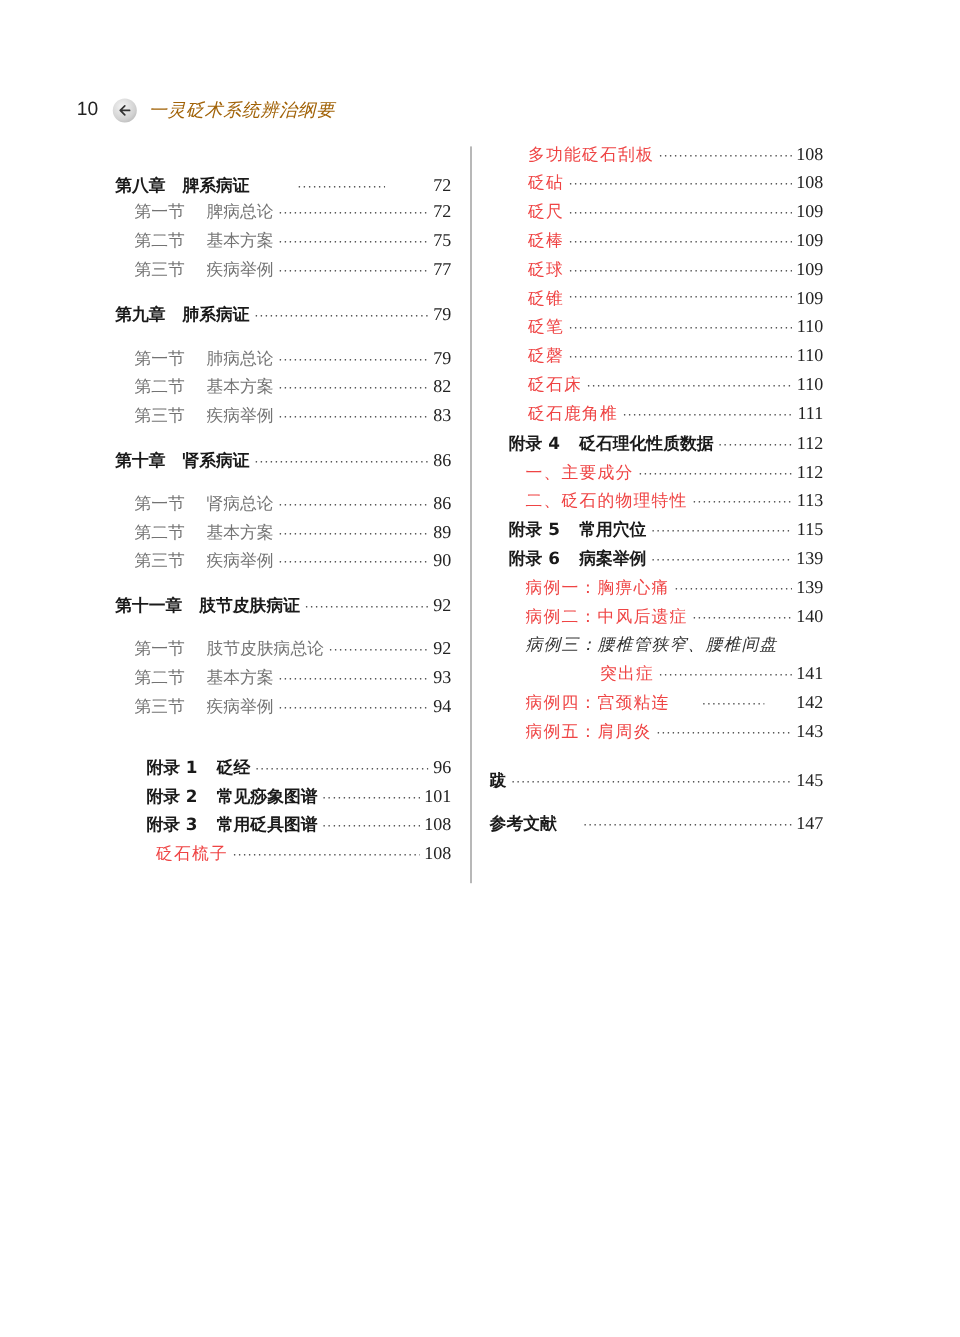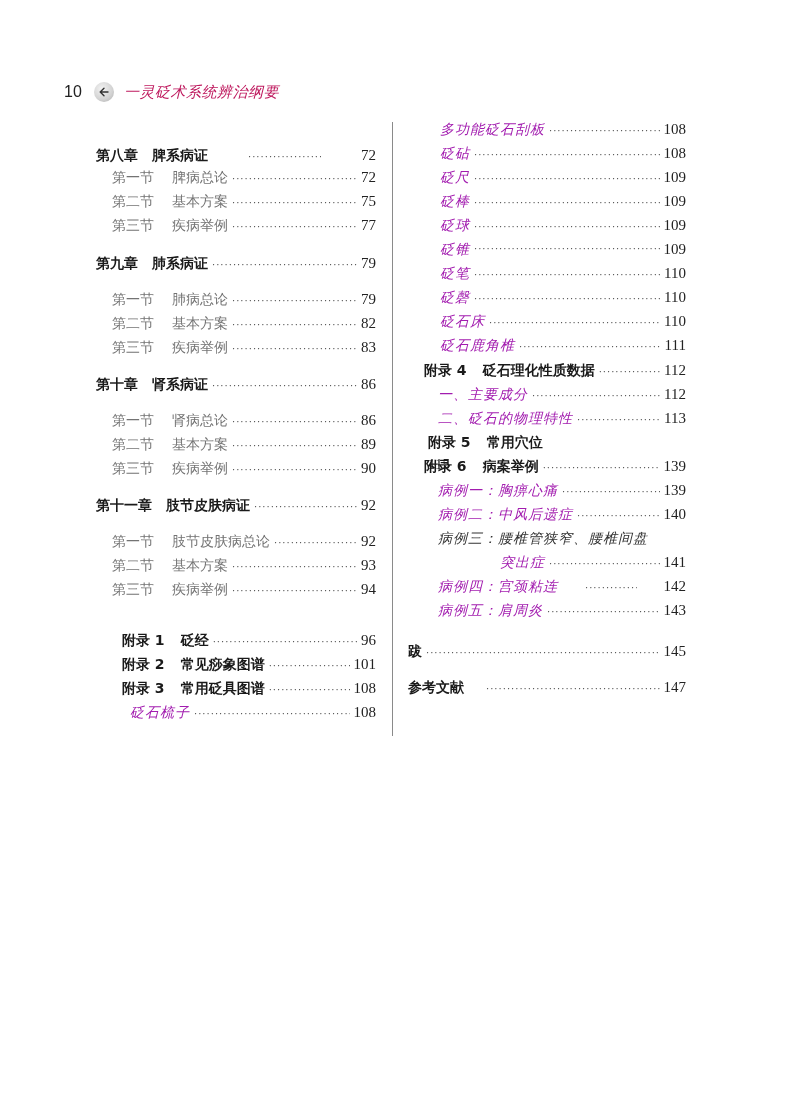--- a/index.html
+++ b/index.html
@@ -4,40 +4,40 @@
 <style>
   html, body { margin:0; padding:0; }
   body {
     width:800px; height:1114px; background:#ffffff; position:relative; overflow:hidden;
     font-family:"DejaVu Serif", "Liberation Serif", serif; color:#1a1a1a;
   }
   .header { position:absolute; left:64px; top:80px; height:24px; display:flex; align-items:center; }
   .page-num { font-family:"Liberation Sans", sans-serif; font-size:16px; color:#222; width:30px; }
   .back-icon { width:20px; height:20px; border-radius:50%; display:inline-flex; align-items:center; justify-content:center;
     background:radial-gradient(circle at 40% 35%, #f4f4f4 0%, #d2d2d2 60%, #a8a8a8 100%); margin-right:10px; }
-  .book-title { font-family:"DejaVu Serif", serif; font-style:italic; font-size:15px; color:#be185d; letter-spacing:0.5px; }
+  .book-title { font-family:"DejaVu Serif", serif; font-style:italic; font-size:15px; color:#a16207; letter-spacing:0.5px; }
 
   .divider { position:absolute; left:392px; top:122px; width:1px; height:614px; background:#8a8a8a; }
 
   .col { position:absolute; }
   .col-left { left:96px; top:124px; width:280px; }
   .col-right { left:408px; top:118px; width:278px; }
 
   .row { position:absolute; display:flex; align-items:baseline; height:22px; font-size:14px; line-height:22px; white-space:nowrap; }
   .row .lbl { flex:0 0 auto; }
   .row .dots { flex:1 1 auto; overflow:hidden; margin:0 4px; color:#444; letter-spacing:1px; font-size:10px; }
   .row .dots::before { content:"························································································"; }
   .row .pg { flex:0 0 auto; font-family:"Liberation Serif", serif; font-size:15px; color:#222; }
 
   .chapter .lbl, .appendix .lbl, .top .lbl { font-family:"DejaVu Sans", sans-serif; font-weight:bold; font-size:14px; }
   .chapter .lbl .num { margin-right:14px; }
   .appendix .lbl .num { margin-right:16px; }
   .section .lbl { font-family:"DejaVu Serif", serif; color:#737373; }
   .section .lbl .num { margin-right:18px; }
-  .item .lbl { font-family:"DejaVu Serif", serif; font-style:italic; color:#a21caf; letter-spacing:1px; }
+  .item .lbl { font-family:"DejaVu Serif", serif; color:#ef4444; letter-spacing:1px; }
   .cont { position:absolute; font-family:"DejaVu Serif", serif; font-style:italic; color:#333; font-size:14px; letter-spacing:1px; line-height:22px; white-space:nowrap; }
 </style>
 </head>
 <body>
 
 <div class="header">
   <span class="page-num">10</span>
   <span class="back-icon">
     <svg width="14" height="14" viewBox="0 0 14 14">
         <path d="M11 7H3.5M7 3.2L3.2 7 7 10.8" stroke="#333" stroke-width="1.4" fill="none" stroke-linecap="round" stroke-linejoin="round"></path>
@@ -217,21 +217,21 @@
     <span class="lbl">一、主要成分</span>
     <span class="dots"></span>
     <span class="pg">112</span>
   </div>
   <div class="row item" style="top:289px;left:30px;width:248px;">
     <span class="lbl">二、砭石的物理特性</span>
     <span class="dots"></span>
     <span class="pg">113</span>
   </div>
 
-  <div class="row appendix" style="top:313px;left:16px;width:262px;flex-direction:column;">
+  <div class="row appendix" style="top:313px;left:16px;width:262px;">
     <span class="lbl"><span class="num">附录 5</span><span>常用穴位</span></span>
     <span class="dots"></span>
     <span class="pg">115</span>
   </div>
 
   <div class="row appendix" style="top:337px;left:16px;width:262px;">
     <span class="lbl"><span class="num">附录 6</span><span>病案举例</span></span>
     <span class="dots"></span>
     <span class="pg">139</span>
   </div>

